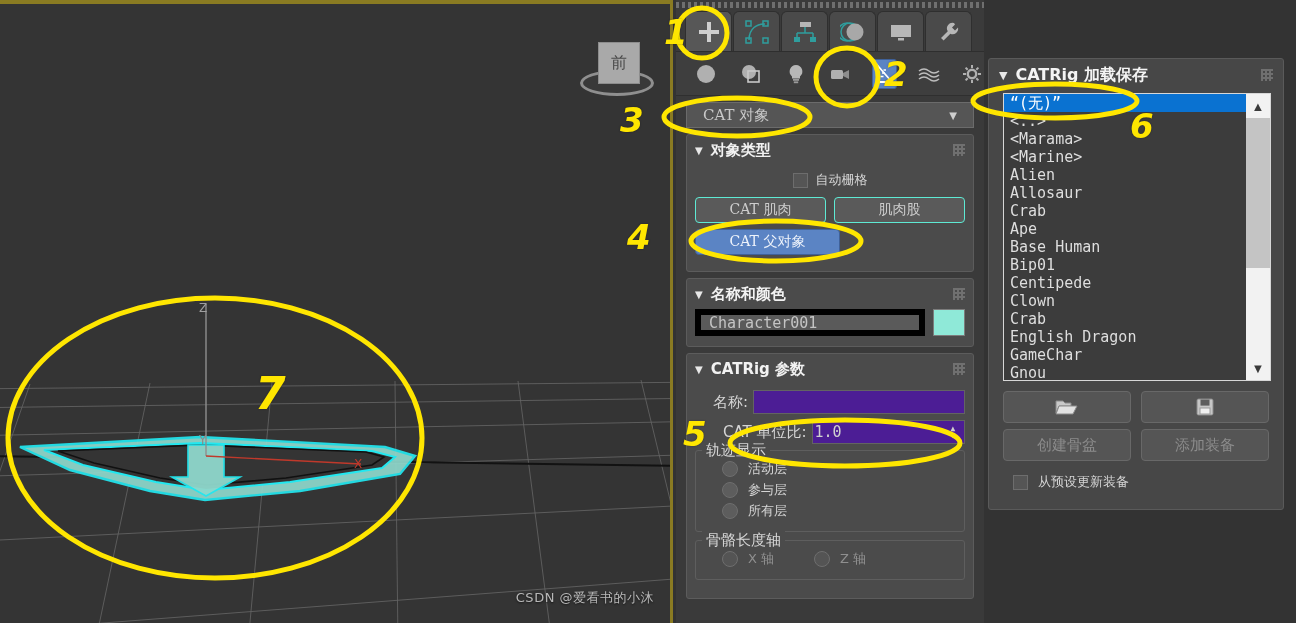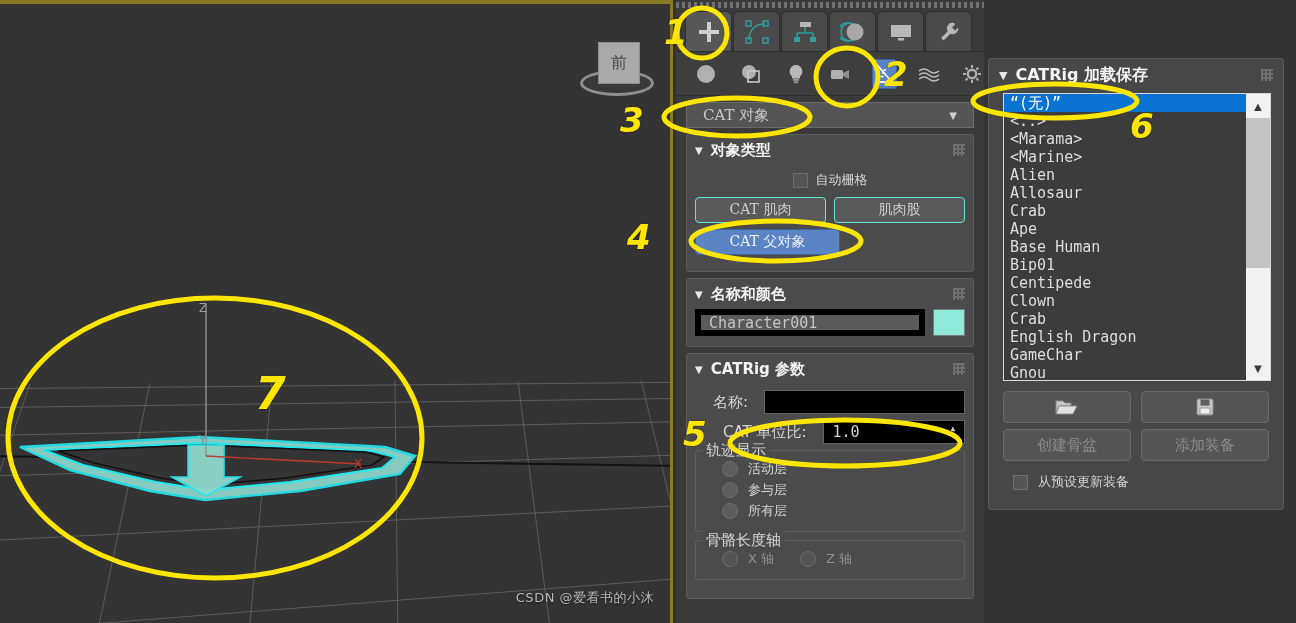--- a/index.html
+++ b/index.html
@@ -115,25 +115,25 @@
   .pbtn.selected { background:#5b84c4; border-color:#3f6199; color:#eef3fb; }
   .pbtn.wide { flex:0 0 145px; }
   .namerow { display:flex; gap:8px; padding:0 8px; align-items:center; }
   .nameinput {
     flex:1; height:27px; background:#5a5a5a; border:6px solid #000000;
     color:#c4c4c4; font-size:15px; display:flex; align-items:center; padding-left:8px;
     font-family:"DejaVu Sans Mono", monospace;
   }
   .swatch { width:32px; height:27px; background:#8fe9d8; border:1px solid #7c7c7c; }
 
-  .fieldrow { display:flex; align-items:center; padding:0 8px; margin:6px 0; gap:16px; }
+  .fieldrow { display:flex; align-items:center; padding:0 8px; margin:6px 0; gap:5px; }
   .fieldlbl { color:#d5d5d5; font-size:15px; font-family:"DejaVu Sans", sans-serif; }
   .field {
-    flex:1; height:24px; background:#000000; border:1px solid #636363;
-    color:#d0d0d0; font-size:15px; display:flex; align-items:center; padding-left:9px;
+    flex:1; height:24px; background:#4c1d95; border:1px solid #636363;
+    color:#d0d0d0; font-size:15px; display:flex; align-items:center; padding-left:2px;
     font-family:"DejaVu Sans Mono", monospace;
   }
   .spin { width:14px; display:flex; flex-direction:column; justify-content:center; align-items:center;
           color:#cfcfcf; font-size:8px; line-height:7px; margin-left:auto; margin-right:4px; }
 
   .group {
     margin:4px 8px 8px; border:1px solid #5e5e5e; border-radius:3px;
     padding:6px 8px 8px; position:relative;
   }
   .group-title {
@@ -422,21 +422,21 @@
           <span class="ui-lbl">参与层</span>
         </div>
         <div class="radio-row">
           <span class="radio"></span>
           <span class="ui-lbl">所有层</span>
         </div>
       </div>
 
       <div class="group">
         <span class="group-title">骨骼长度轴</span>
-        <div style="display:flex; gap:26px;">
+        <div style="display:flex; gap:40px;">
           <div class="radio-row">
             <span class="radio dim"></span>
             <span class="ui-lbl dimtxt">X 轴</span>
           </div>
           <div class="radio-row" style="margin-left:0;">
             <span class="radio dim"></span>
             <span class="ui-lbl dimtxt">Z 轴</span>
           </div>
         </div>
       </div>

